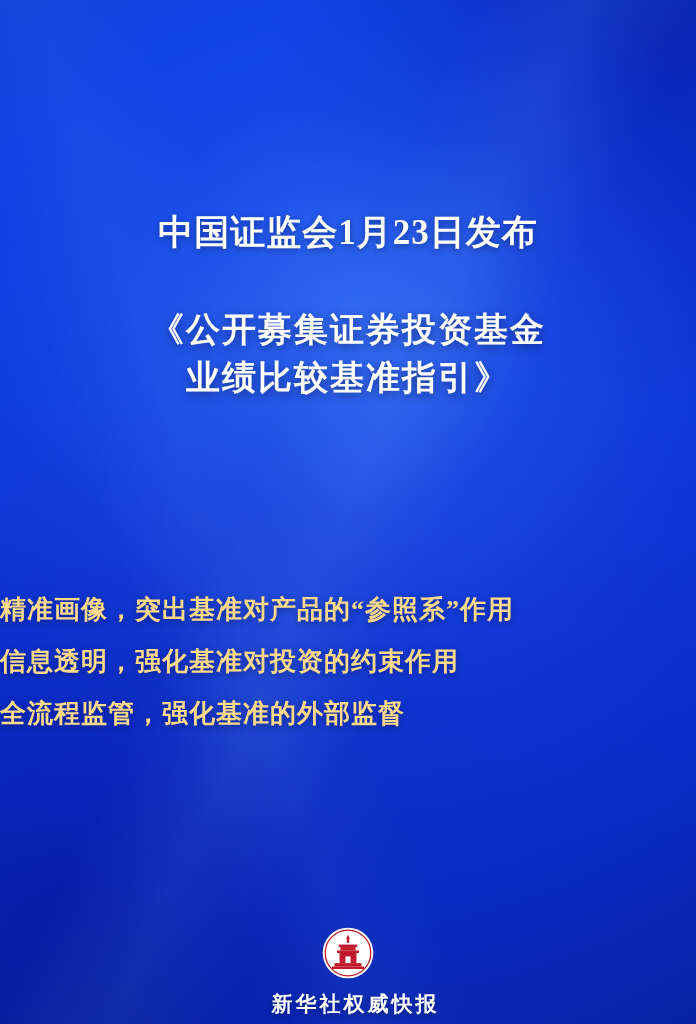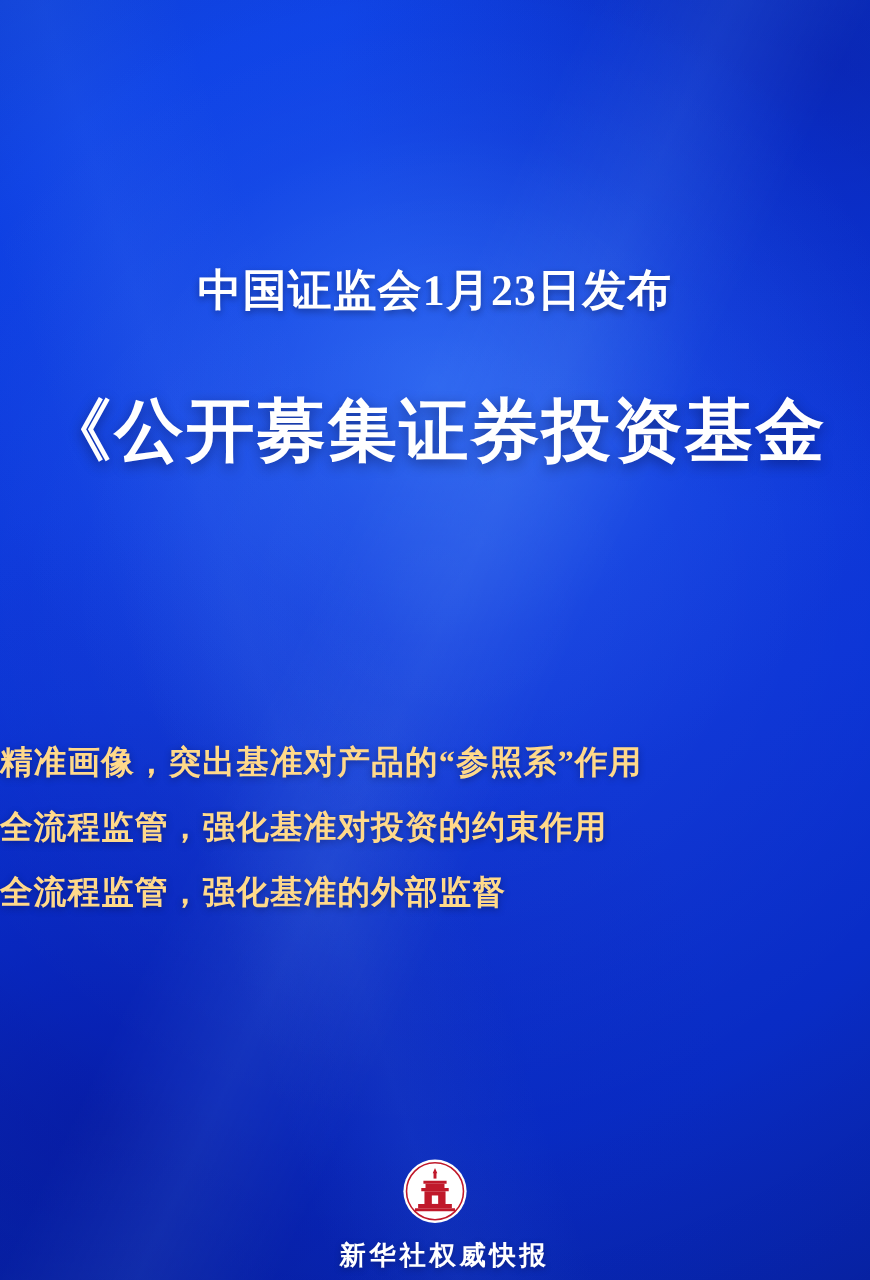--- a/index.html
+++ b/index.html
@@ -68,21 +68,21 @@
     font-family: "Liberation Serif", "DejaVu Serif", serif;
   }
 
   .title-block {
     position: absolute;
     top: 270px;
     left: 0;
     width: 100%;
     text-align: center;
     color: #ffffff;
-    font-size: 55px;
+    font-size: 34px;
     font-weight: bold;
     line-height: 1.42;
     letter-spacing: 2px;
     text-shadow: 0 3px 10px rgba(0,0,30,0.40);
     font-family: "Liberation Serif", "DejaVu Serif", serif;
   }
   .title-line {
     display: block;
     white-space: nowrap;
   }
@@ -131,25 +131,26 @@
 </head>
 <body>
 
 <div class="poster">
   <div class="content">
 
     <div class="headline">中国证监会1月23日发布</div>
 
     <div class="title-block">
       <span class="title-line">《公开募集证券投资基金</span>
+      <span class="title-line">业绩比较基准指引》</span>
     </div>
 
     <div class="points">
       <span class="point-line">精准画像，突出基准对产品的“参照系”作用</span>
-      <span class="point-line">全流程监管，强化基准对投资的约束作用</span>
+      <span class="point-line">信息透明，强化基准对投资的约束作用</span>
       <span class="point-line">全流程监管，强化基准的外部监督</span>
     </div>
 
     <div class="footer">
       <svg class="logo" viewBox="0 0 64 64" aria-hidden="true">
         <circle cx="32" cy="32" r="30" fill="#ffffff"></circle>
         <circle cx="32" cy="32" r="27" fill="#ffffff" stroke="#c0192b" stroke-width="1.5"></circle>
         <path d="M32 10 L34.2 15 L29.8 15 Z" fill="#c0192b"></path>
         <rect x="30.6" y="14" width="2.8" height="6" fill="#c0192b"></rect>
         <path d="M21 22 h22 v3 h-22 z" fill="#c0192b"></path>

